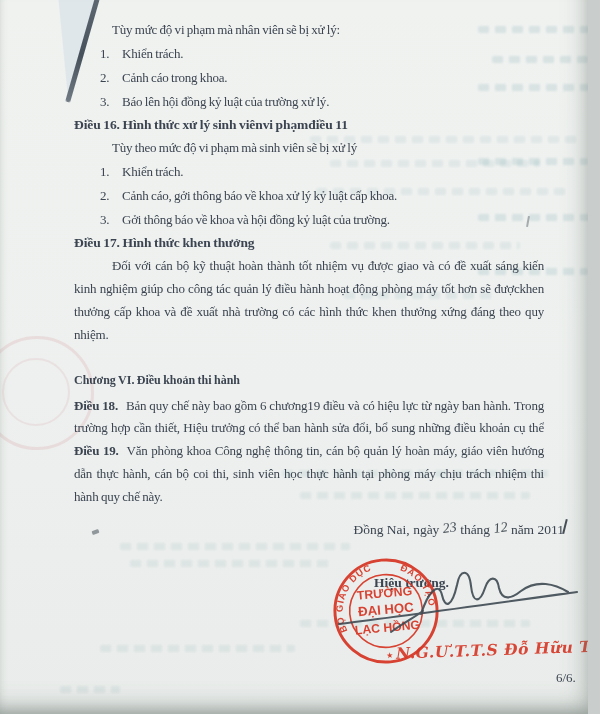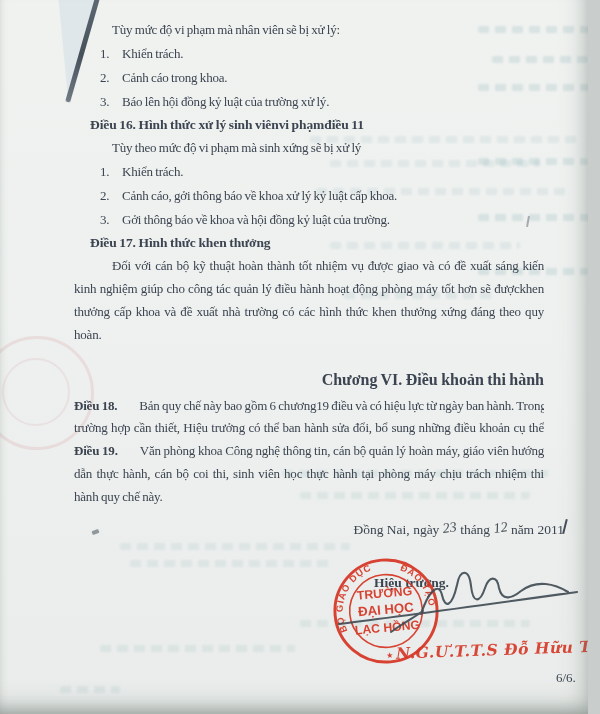--- a/index.html
+++ b/index.html
@@ -4,30 +4,30 @@
 <style>
   html,body{margin:0;padding:0;background:#c9cdcb;}
   .page{position:relative;width:588px;height:714px;overflow:hidden;
     background:linear-gradient(180deg,#f0f2f0 0%,#edf0ee 55%,#e9ecea 100%);
     font-family:"Liberation Serif","DejaVu Serif",serif;color:#3b4450;}
   .content{position:absolute;left:74px;top:18px;width:470px;z-index:2;
     font-size:13px;letter-spacing:-0.2px;word-spacing:-0.6px;}
   .indent{ text-indent:38px;line-height:24px;}
   .li{line-height:24px;padding-left:26px;}
   .li .num{display:inline-block;width:22px;}
-  .dieu-h{font-weight:bold;line-height:22px;font-size:13.5px;letter-spacing:-0.1px;margin-left:16px;}
+  .dieu-h{font-weight:bold;line-height:22px;font-size:13.5px;letter-spacing:-0.1px;}
   .jl{text-align:justify;text-align-last:justify;line-height:23px;overflow:hidden;white-space:nowrap;}
   .jl.end{text-align-last:left;}
   .p17 .jl{line-height:23px;}
   .p17 .first{padding-left:38px;}
-  .chapter{font-weight:bold;text-align:right;font-size:16px;line-height:24px;margin-top:22px;letter-spacing:0;}
+  .chapter{font-weight:bold;text-align:left;font-size:12px;line-height:24px;margin-top:22px;letter-spacing:0;}
   .p18{margin-top:3px;}
   .p18 .jl{line-height:22px;}
   .p19 .jl{line-height:23px;}
-  .bold-label{font-weight:bold;margin-right:22px;}
+  .bold-label{font-weight:bold;margin-right:8px;}
   
   .dateline{position:absolute;top:522px;right:24px;z-index:2;font-size:13.5px;white-space:nowrap;}
   .place{}
   .hw{font-style:italic;font-size:14px;display:inline-block;transform:rotate(-8deg) translateY(-2px);color:#434c55;}
   .yearfix{position:relative;text-align:right;}
   .yearfix i{position:absolute;right:-2px;top:-3px;width:2px;height:15px;background:#454e57;transform:rotate(14deg);}
   .headmaster{position:absolute;top:547px;left:374px;z-index:2;font-weight:bold;font-size:13.5px;margin-top:28px;}
   .signer-name{position:absolute;left:396px;top:640px;z-index:5;color:#d63827;
     font-family:"DejaVu Serif",serif;font-style:italic;font-weight:bold;font-size:15.5px;
     letter-spacing:0.5px;transform:rotate(-2deg);white-space:nowrap;opacity:.92;}
@@ -94,39 +94,39 @@
       <span class="num">1.</span><span>Khiển trách.</span>
     </div>
     <div class="li">
       <span class="num">2.</span><span>Cảnh cáo trong khoa.</span>
     </div>
     <div class="li">
       <span class="num">3.</span><span>Báo lên hội đồng kỷ luật của trường xử lý.</span>
     </div>
 
     <div class="dieu-h">Điều 16. Hình thức xử lý sinh viênvi phạmđiều 11</div>
-    <div class="indent">Tùy theo mức độ vi phạm mà sinh xứng sẽ bị xử lý</div>
+    <div class="indent">Tùy theo mức độ vi phạm mà sinh viên sẽ bị xử lý</div>
 
     <div class="li">
       <span class="num">1.</span><span>Khiển trách.</span>
     </div>
     <div class="li">
       <span class="num">2.</span><span>Cảnh cáo, gởi thông báo về khoa xử lý kỷ luật cấp khoa.</span>
     </div>
     <div class="li">
       <span class="num">3.</span><span>Gởi thông báo về khoa và hội đồng kỷ luật của trường.</span>
     </div>
 
     <div class="dieu-h">Điều 17. Hình thức khen thưởng</div>
 
     <div class="p17">
       <div class="jl first">Đối với cán bộ kỹ thuật hoàn thành tốt nhiệm vụ được giao và có đề xuất sáng kiến</div>
       <div class="jl">kinh nghiệm giúp cho công tác quản lý điều hành hoạt động phòng máy tốt hơn sẽ đượckhen</div>
       <div class="jl">thưởng cấp khoa và đề xuất nhà trường có các hình thức khen thưởng xứng đáng theo quy</div>
-      <div class="jl end">hoàn.</div>
+      <div class="jl end">nhiệm.</div>
     </div>
 
     <div class="chapter">Chương VI. Điều khoản thi hành</div>
 
     <div class="p18">
       <div class="jl"><span class="bold-label">Điều 18.</span><span>Bản quy chế này bao gồm 6 chương19 điều và có hiệu lực từ ngày ban hành. Trong</span></div>
       <div class="jl">trường hợp cần thiết, Hiệu trưởng có thể ban hành sửa đổi, bổ sung những điều khoản cụ thể</div>
     </div>
 
     <div class="p19">

